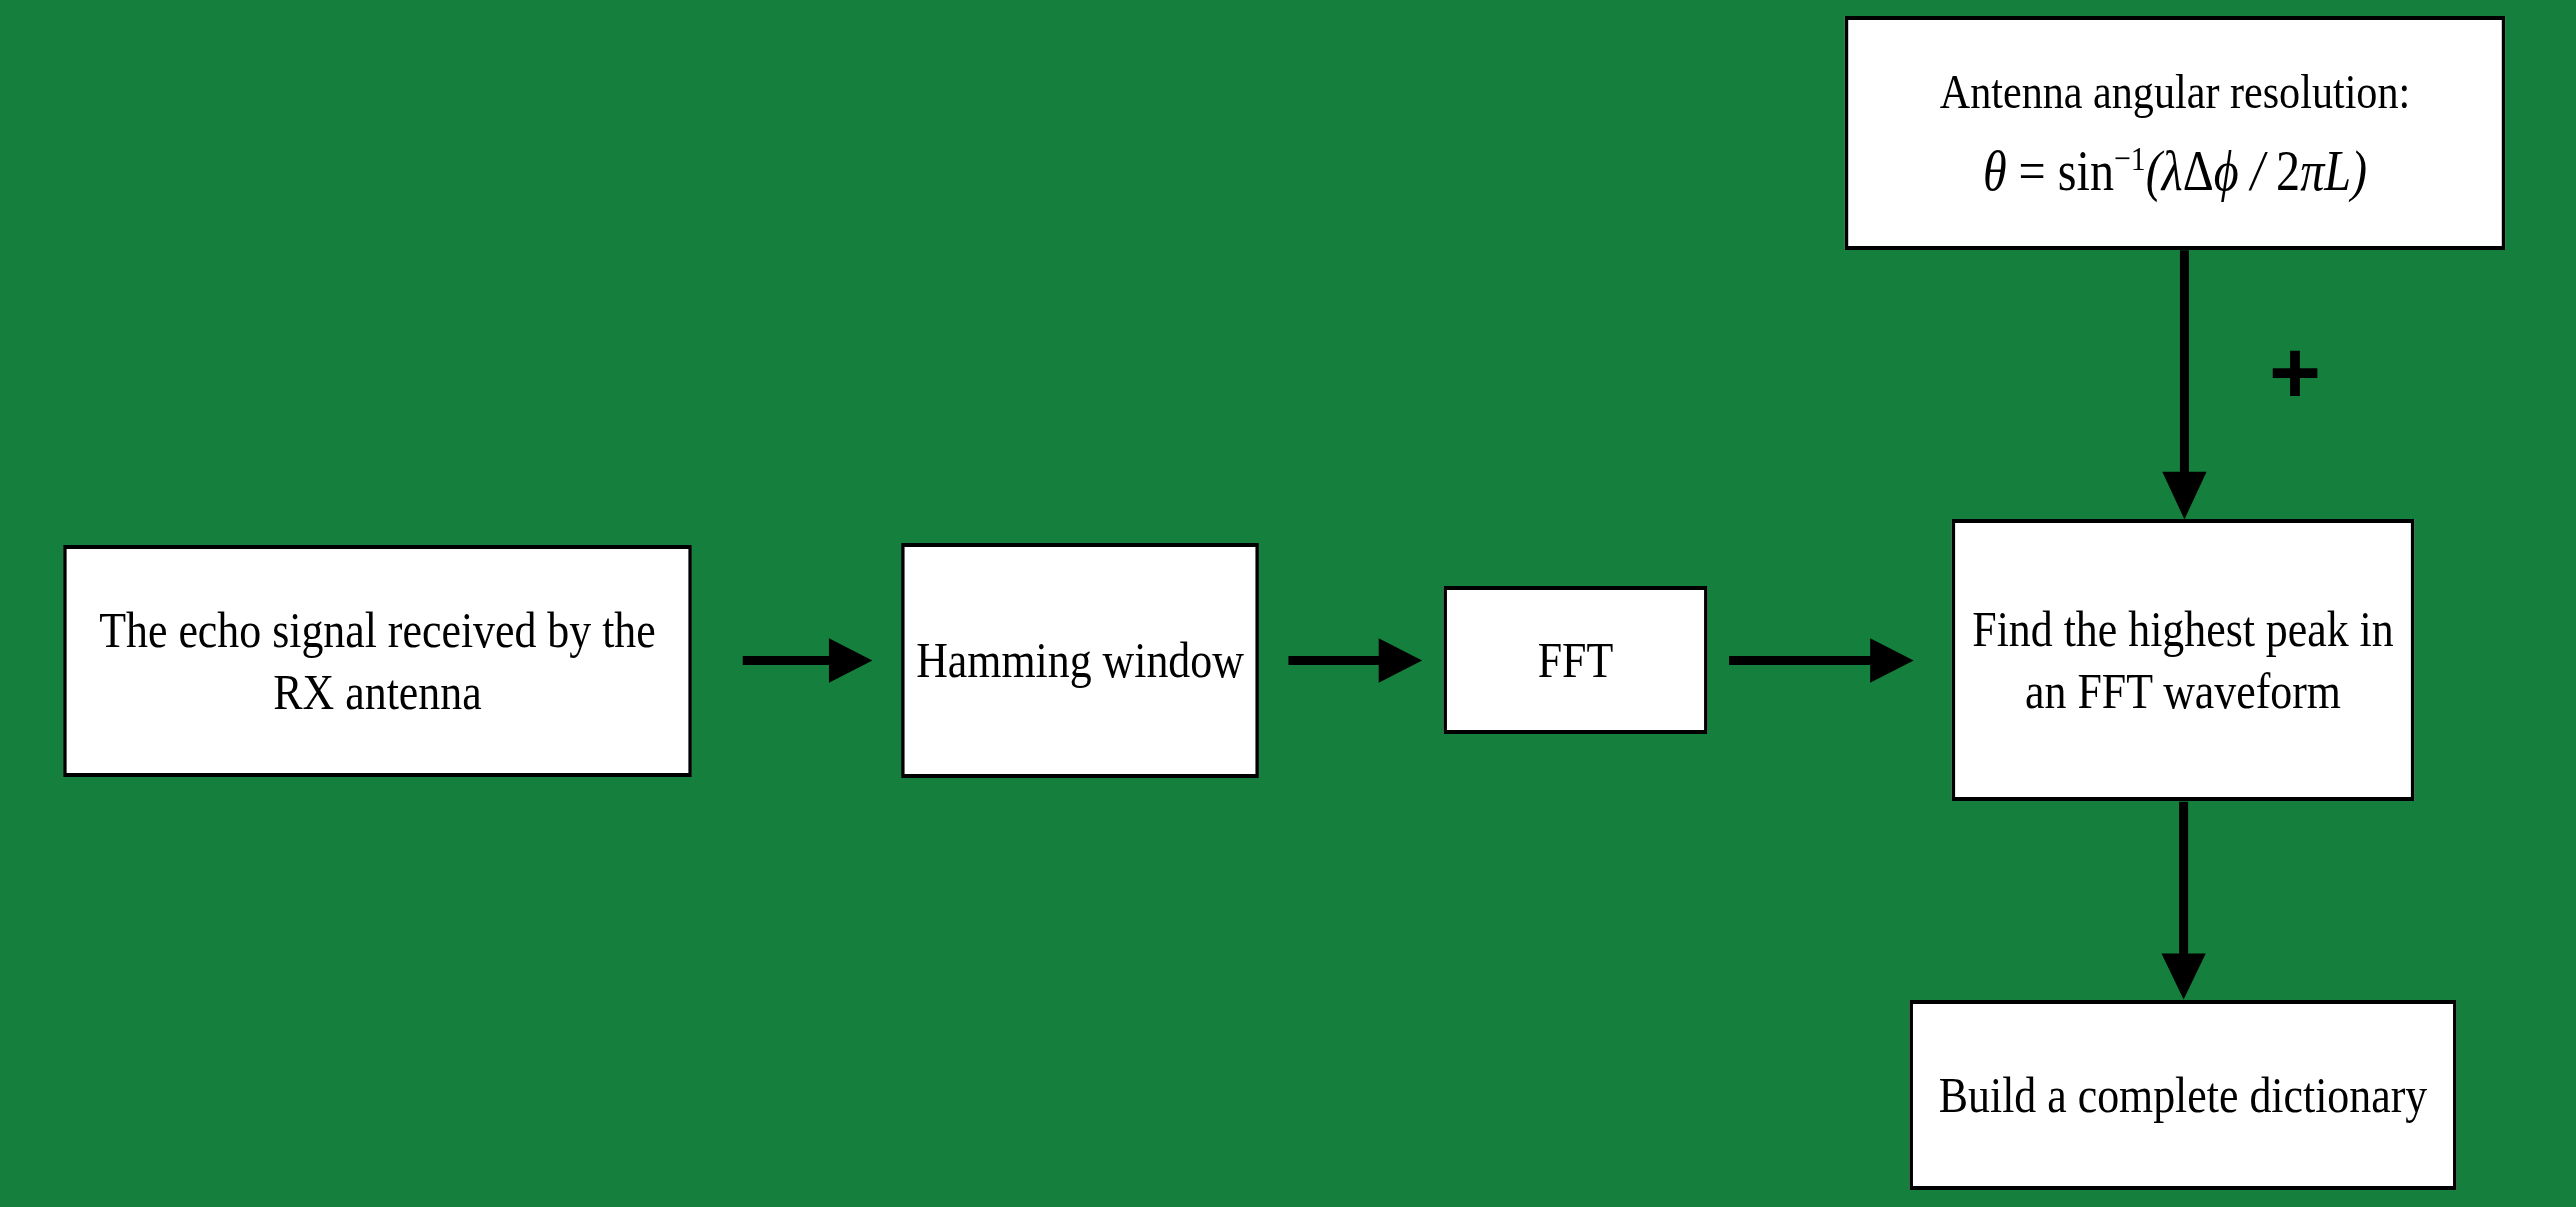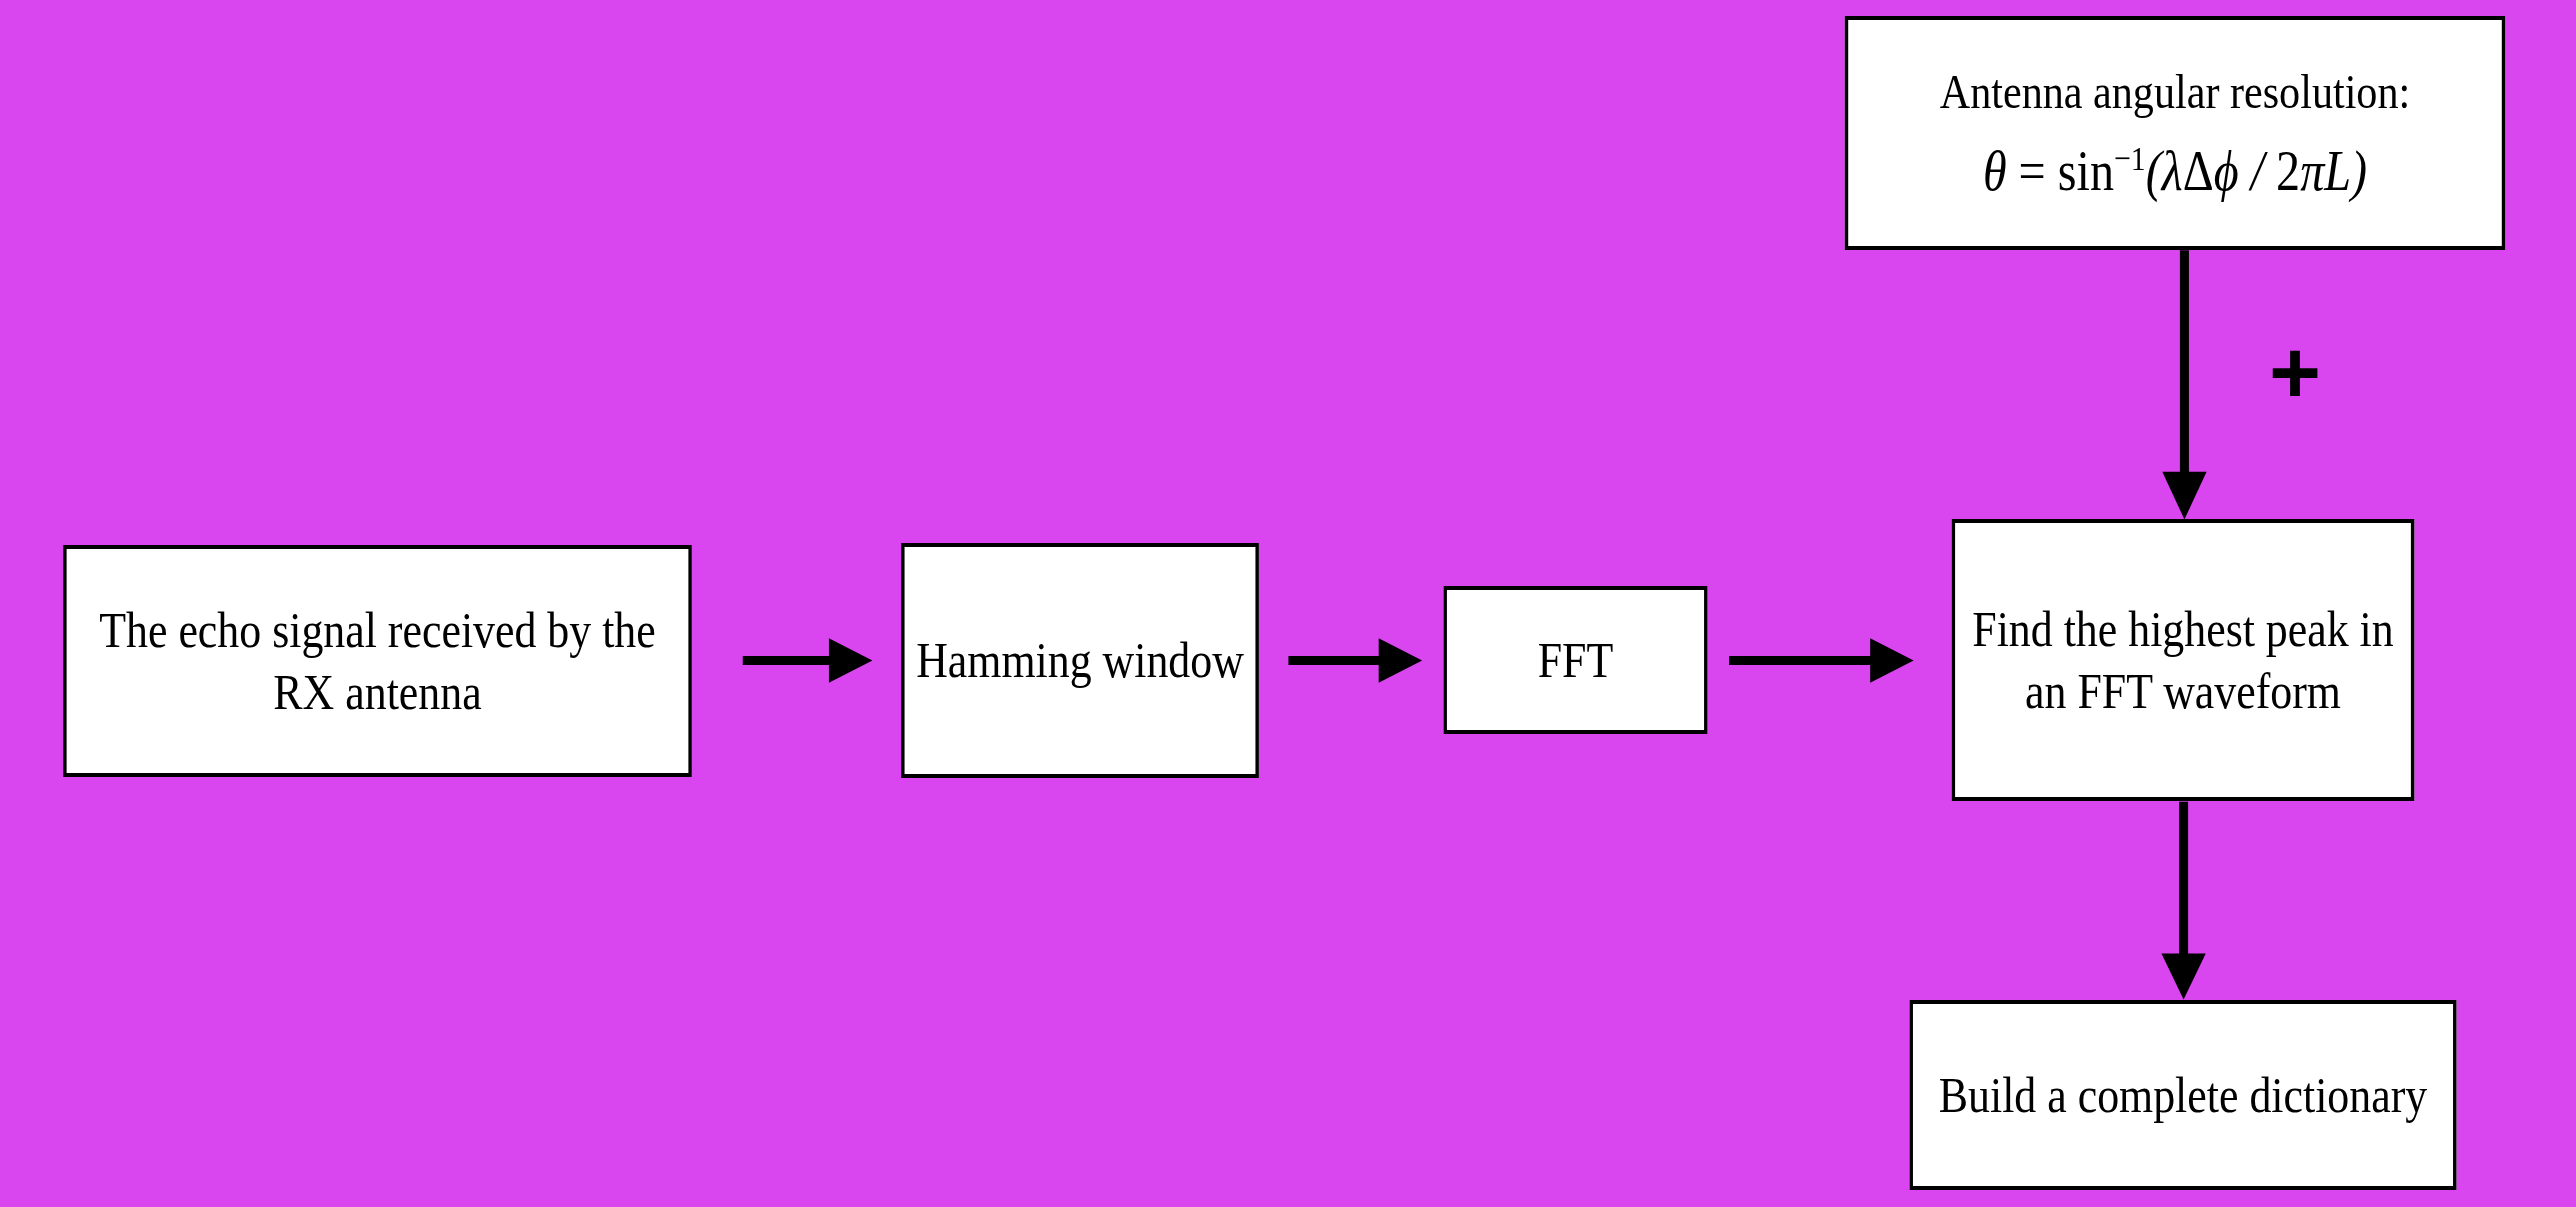--- a/index.html
+++ b/index.html
@@ -4,21 +4,21 @@
 <style>
   html, body {
     margin: 0;
     padding: 0;
     background: #ffffff;
   }
   #canvas {
     position: relative;
     width: 2576px;
     height: 1207px;
-    background: #d946ef;
+    background: #15803d;
     overflow: hidden;
     font-family: "Liberation Serif", "DejaVu Serif", serif;
     color: #000000;
   }
   .node {
     position: absolute;
     box-sizing: border-box;
     border: 4.1px solid #000000;
     background: #ffffff;
     display: flex;

